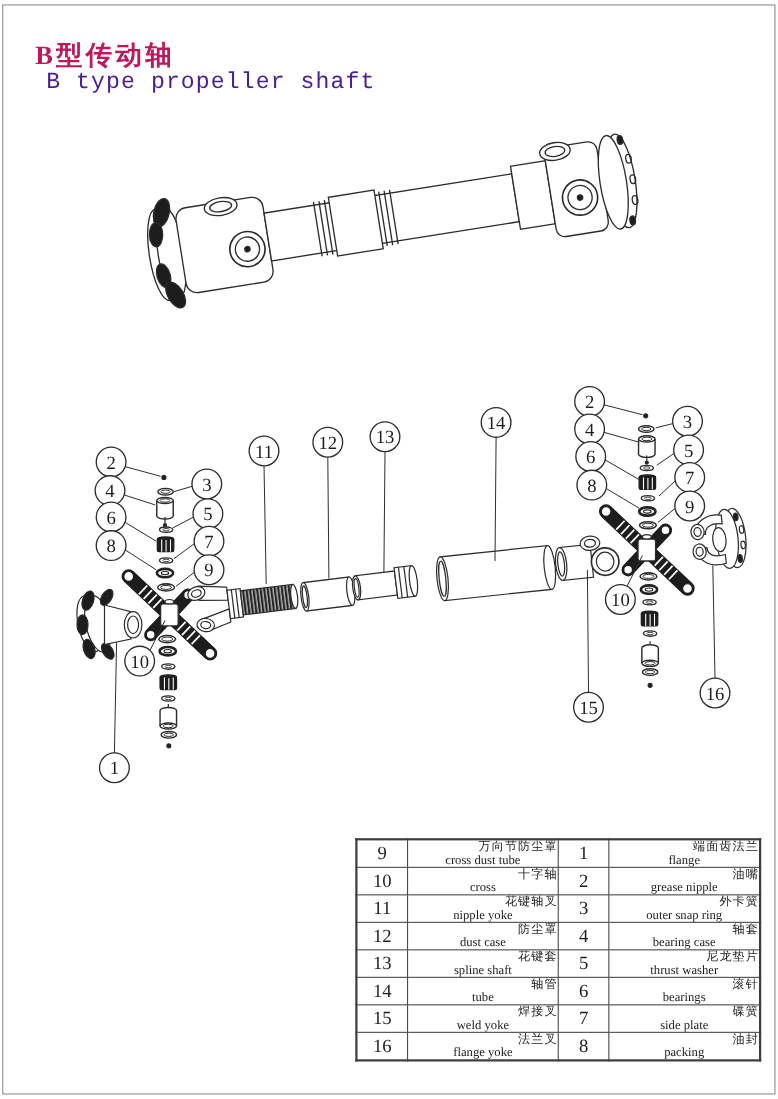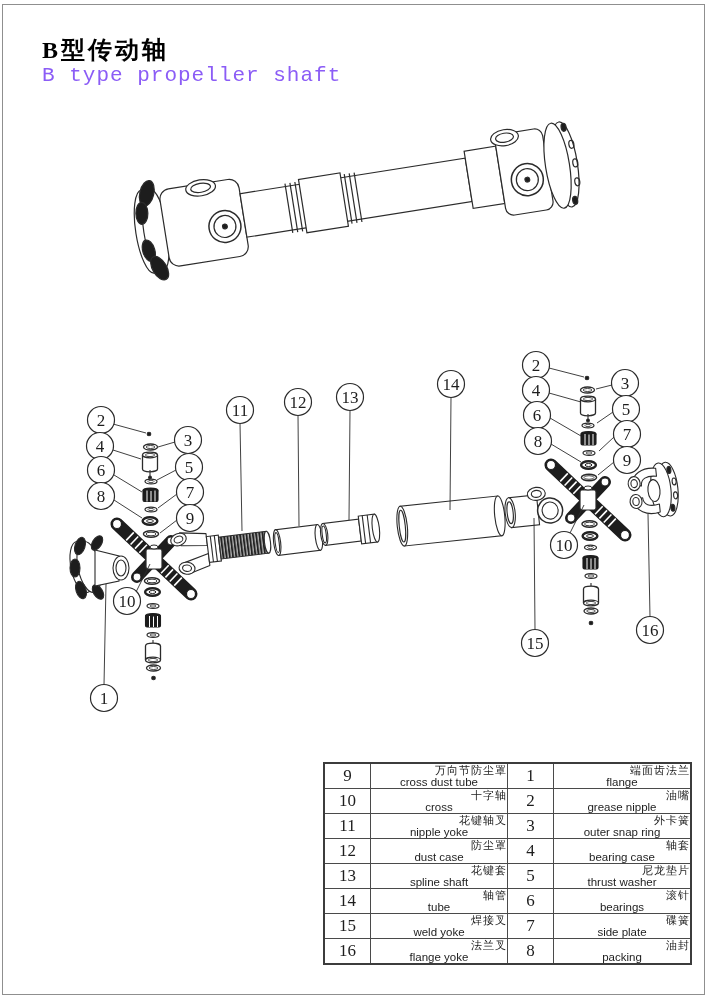--- a/index.html
+++ b/index.html
@@ -1,32 +1,32 @@
 <!DOCTYPE html>
 <html><head>
 <meta charset="utf-8">
 <style>
   html,body{margin:0;padding:0;background:#e8e8e8;}
   .page{position:relative;width:707px;height:999px;background:#ffffff;overflow:hidden;
         font-family:"Liberation Serif","DejaVu Serif",serif;color:#1d1d1d;}
   .frame{position:absolute;left:2px;top:4px;width:701px;height:989px;
          border:1px solid #8f8f8f;pointer-events:none;}
-  .title-zh{position:absolute;left:42px;top:34px;font-size:24px;letter-spacing:3px;
-            font-weight:bold;color:#000000;}
+  .title-zh{position:absolute;left:32px;top:34px;font-size:24px;letter-spacing:3px;
+            font-weight:bold;color:#be185d;}
   .title-en{position:absolute;left:42px;top:64px;font-size:21px;letter-spacing:1px;
-            font-family:"Liberation Mono","DejaVu Sans Mono",monospace;color:#8b5cf6;}
+            font-family:"Liberation Mono","DejaVu Sans Mono",monospace;color:#4c1d95;}
   svg.art{position:absolute;left:0;top:0;}
   table.parts{position:absolute;left:323px;top:762px;width:363px;height:196px;
               border-collapse:collapse;table-layout:fixed;border:2px solid #3c3c3c;}
   table.parts td{border:1px solid #4a4a4a;padding:0;vertical-align:middle;text-align:center;
                  overflow:hidden;}
   td.num{width:45px;font-size:17px;font-family:"Liberation Serif","DejaVu Serif",serif;}
   td.name{width:136px;}
   .zh{font-size:11px;line-height:12px;letter-spacing:1px;text-align:right;}
-  .en{font-size:11.5px;line-height:12px;font-family:Liberation Sans, sans-serif;}
+  .en{font-size:11.5px;line-height:12px;font-family:Liberation Serif, serif;}
   .balloon-text{font-family:"Liberation Serif","DejaVu Serif",serif;font-size:17px;fill:#1d1d1d;}
 </style>
 </head>
 <body>
 
 <div class="page">
   <div class="frame"></div>
 
   <div class="title-zh">B型传动轴</div>
   <div class="title-en">B type propeller shaft</div>

